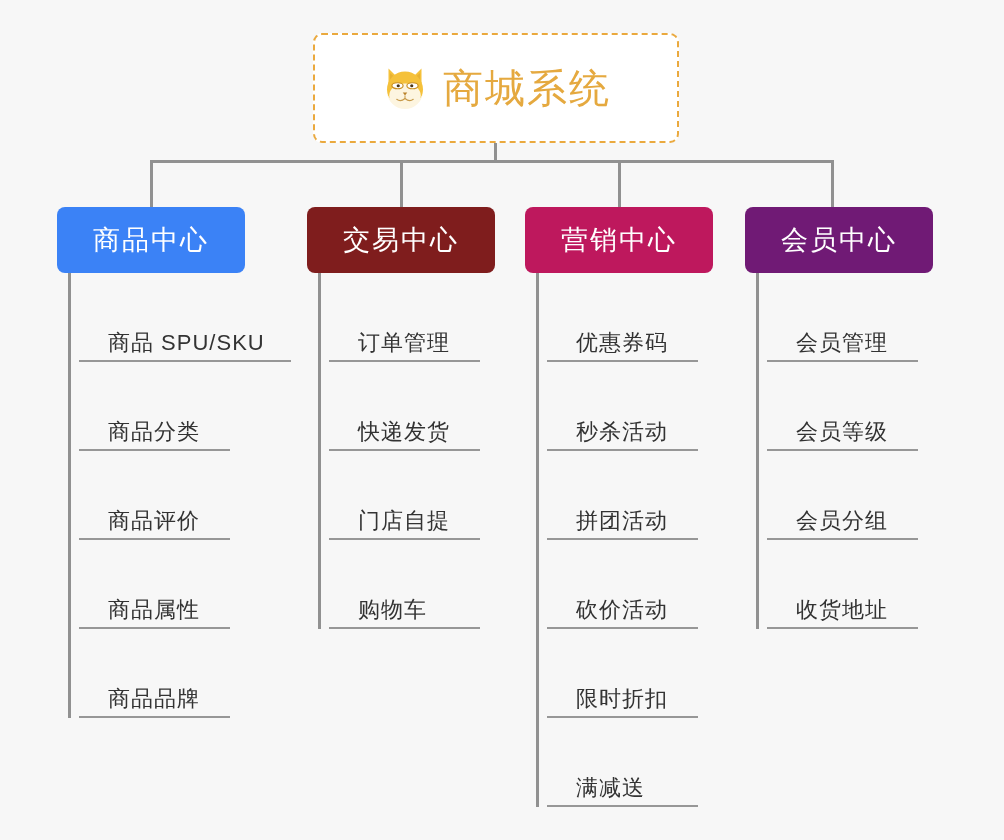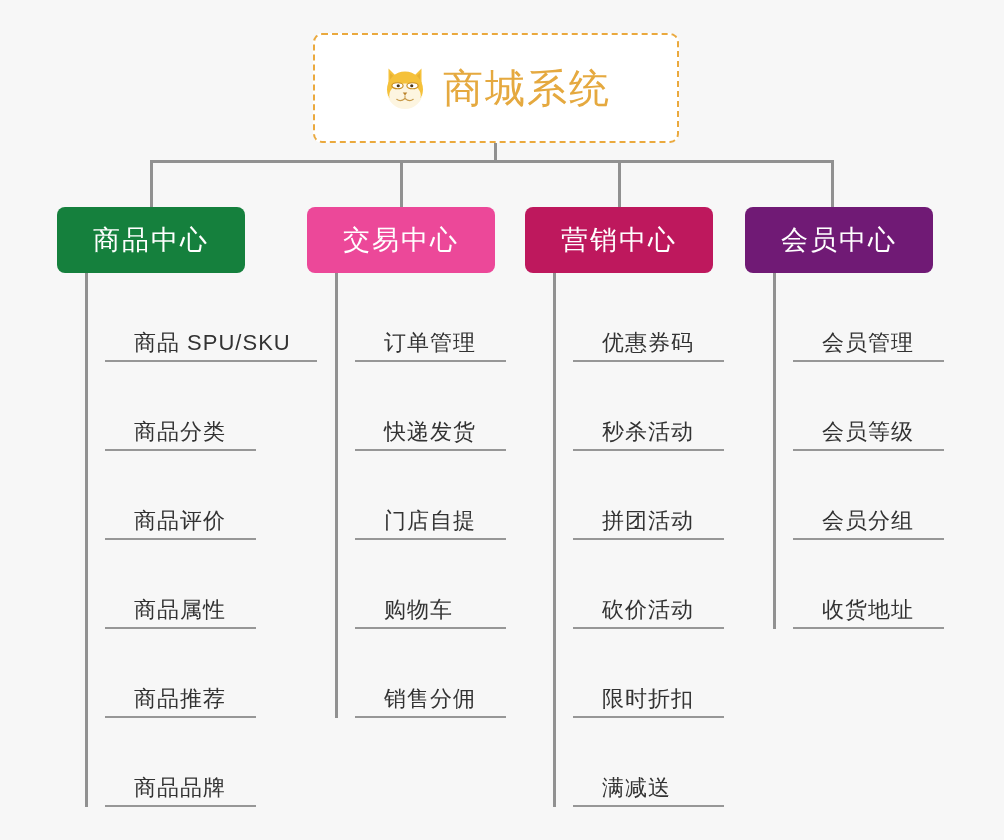--- a/index.html
+++ b/index.html
@@ -90,22 +90,22 @@
     justify-content: center;
     color: #ffffff;
     font-size: 27px;
     letter-spacing: 2px;
     line-height: 1;
   }
 
   
   .leaf-list {
     position: relative;
-    margin-left: 28px;
-    padding-left: 17px;
+    margin-left: 11px;
+    padding-left: 8px;
     border-left: 3px solid #919191;
     margin-top: 0;
   }
   .leaf-item {
     position: relative;
     height: 89px;
     box-sizing: border-box;
     display: flex;
     align-items: flex-end;
   }
@@ -152,64 +152,58 @@
   </div>
 
   <div class="conn conn-stem"></div>
   <div class="conn conn-bus"></div>
   <div class="conn conn-drop" style="left:150px;"></div>
   <div class="conn conn-drop" style="left:400px;"></div>
   <div class="conn conn-drop" style="left:618px;"></div>
   <div class="conn conn-drop" style="left:831px;"></div>
 
   <div class="column" style="left:57px;">
-    <div class="cat-header" style="background:#15803d;">
+    <div class="cat-header" style="background:#3b82f6;">
       <span>商品中心</span>
     </div>
     <div class="leaf-list">
       <div class="leaf-item">
           <span class="leaf-inner"><span class="leaf-label">商品 SPU/SKU</span></span>
         </div>
       <div class="leaf-item">
           <span class="leaf-inner"><span class="leaf-label">商品分类</span></span>
         </div>
       <div class="leaf-item">
           <span class="leaf-inner"><span class="leaf-label">商品评价</span></span>
         </div>
       <div class="leaf-item">
           <span class="leaf-inner"><span class="leaf-label">商品属性</span></span>
         </div>
       <div class="leaf-item">
-          <span class="leaf-inner"><span class="leaf-label">商品推荐</span></span>
-        </div>
-      <div class="leaf-item">
           <span class="leaf-inner"><span class="leaf-label">商品品牌</span></span>
         </div>
     </div>
   </div>
 
   <div class="column" style="left:307px;">
-    <div class="cat-header" style="background:#ec4899;">
+    <div class="cat-header" style="background:#7f1d1d;">
       <span>交易中心</span>
     </div>
     <div class="leaf-list">
       <div class="leaf-item">
           <span class="leaf-inner"><span class="leaf-label">订单管理</span></span>
         </div>
       <div class="leaf-item">
           <span class="leaf-inner"><span class="leaf-label">快递发货</span></span>
         </div>
       <div class="leaf-item">
           <span class="leaf-inner"><span class="leaf-label">门店自提</span></span>
         </div>
       <div class="leaf-item">
           <span class="leaf-inner"><span class="leaf-label">购物车</span></span>
-        </div>
-      <div class="leaf-item">
-          <span class="leaf-inner"><span class="leaf-label">销售分佣</span></span>
         </div>
     </div>
   </div>
 
   <div class="column" style="left:525px;">
     <div class="cat-header" style="background:#be185d;">
       <span>营销中心</span>
     </div>
     <div class="leaf-list">
       <div class="leaf-item">

